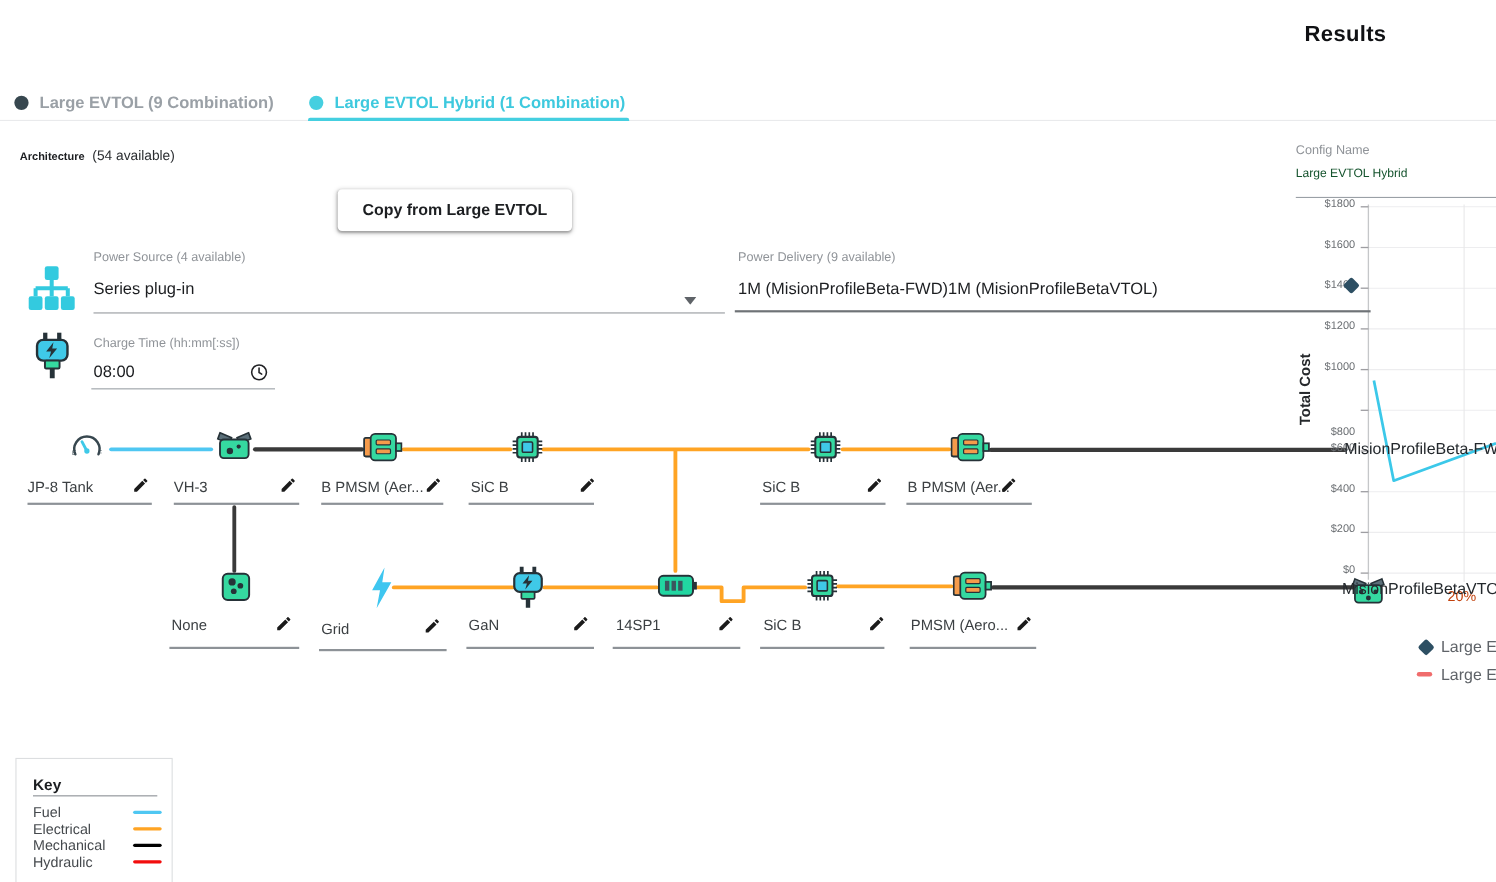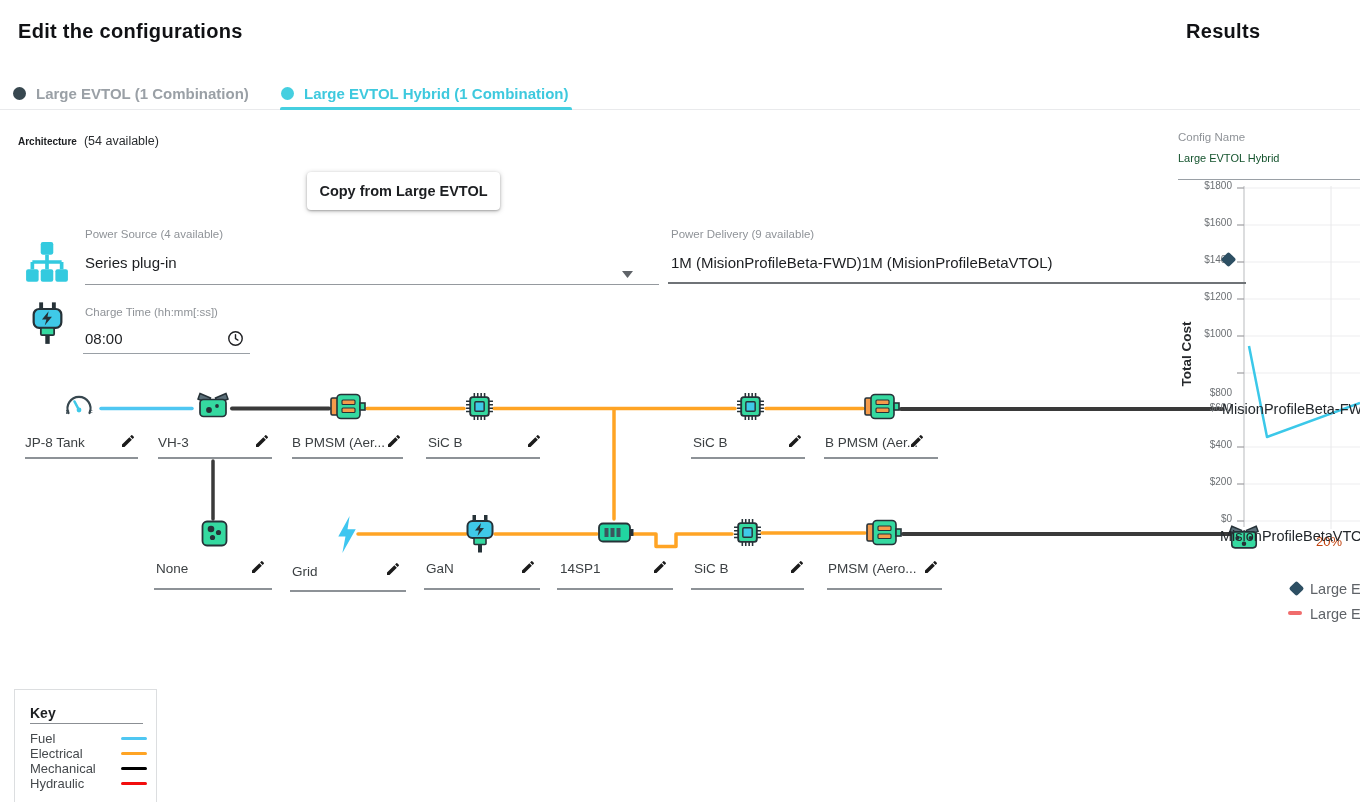--- a/index.html
+++ b/index.html
@@ -101,39 +101,38 @@
     <path d="M614 409 V519" stroke="#ffa424" stroke-width="3.5" stroke-linecap="round"></path>
     <path d="M213 461 V519" stroke="#3a3a3a" stroke-width="3.5" stroke-linecap="round"></path>
 
     <path d="M358 534 H466" stroke="#ffa424" stroke-width="3.5" stroke-linecap="round"></path>
     <path d="M495 534 H597" stroke="#ffa424" stroke-width="3.5" stroke-linecap="round"></path>
     <path d="M634 534 H656 V546.5 H676 V534 H732" fill="none" stroke="#ffa424" stroke-width="3.5" stroke-linecap="round" stroke-linejoin="round"></path>
     <path d="M762 533 H865" stroke="#ffa424" stroke-width="3.5" stroke-linecap="round"></path>
     <path d="M903 534 H1233" stroke="#3a3a3a" stroke-width="4" stroke-linecap="round"></path>
   </svg>
 
-  <div class="abs page-title z2" style="left:18px;top:20px">Edit the configurations</div>
   <div class="abs page-title z2" style="left:1186px;top:20px">Results</div>
 
   <div class="abs tabbar-border z1"></div>
   <div class="abs z2" style="left:13px;top:85px;display:flex;align-items:center;gap:10px">
     <span class="tab-circle" style="background:#37474f"></span>
-    <span class="tab-label tab-inactive">Large EVTOL (1 Combination)</span>
+    <span class="tab-label tab-inactive">Large EVTOL (9 Combination)</span>
   </div>
   <div class="abs z2" style="left:281px;top:85px;display:flex;align-items:center;gap:10px">
     <span class="tab-circle" style="background:#45cfe0"></span>
     <span class="tab-label tab-active">Large EVTOL Hybrid (1 Combination)</span>
   </div>
   <div class="abs tab-underline z2" style="left:280px;top:107px;width:292px"></div>
 
   <div class="abs z2" style="left:18px;top:134px;display:flex;align-items:baseline;gap:7px">
     <span class="arch-heading">Architecture</span>
     <span class="arch-avail">(54 available)</span>
   </div>
-  <div class="abs btn z2" style="left:307px;top:172px;width:193px">Copy from Large EVTOL</div>
+  <div class="abs btn z2" style="left:307px;top:172px;width:213px">Copy from Large EVTOL</div>
 
   <div class="abs z2" style="left:24px;top:240px">
     <svg width="46" height="46" viewBox="0 0 44 44">
       <g fill="#33cadf">
         <rect x="16" y="2" width="12" height="12" rx="2"></rect>
         <rect x="2" y="28" width="12" height="12" rx="2"></rect>
         <rect x="16" y="28" width="12" height="12" rx="2"></rect>
         <rect x="30" y="28" width="12" height="12" rx="2"></rect>
       </g>
       <path d="M22 14 V21 M8 21 H36 M8 21 V28 M22 21 V28 M36 21 V28" fill="none" stroke="#33cadf" stroke-width="3.5"></path>

